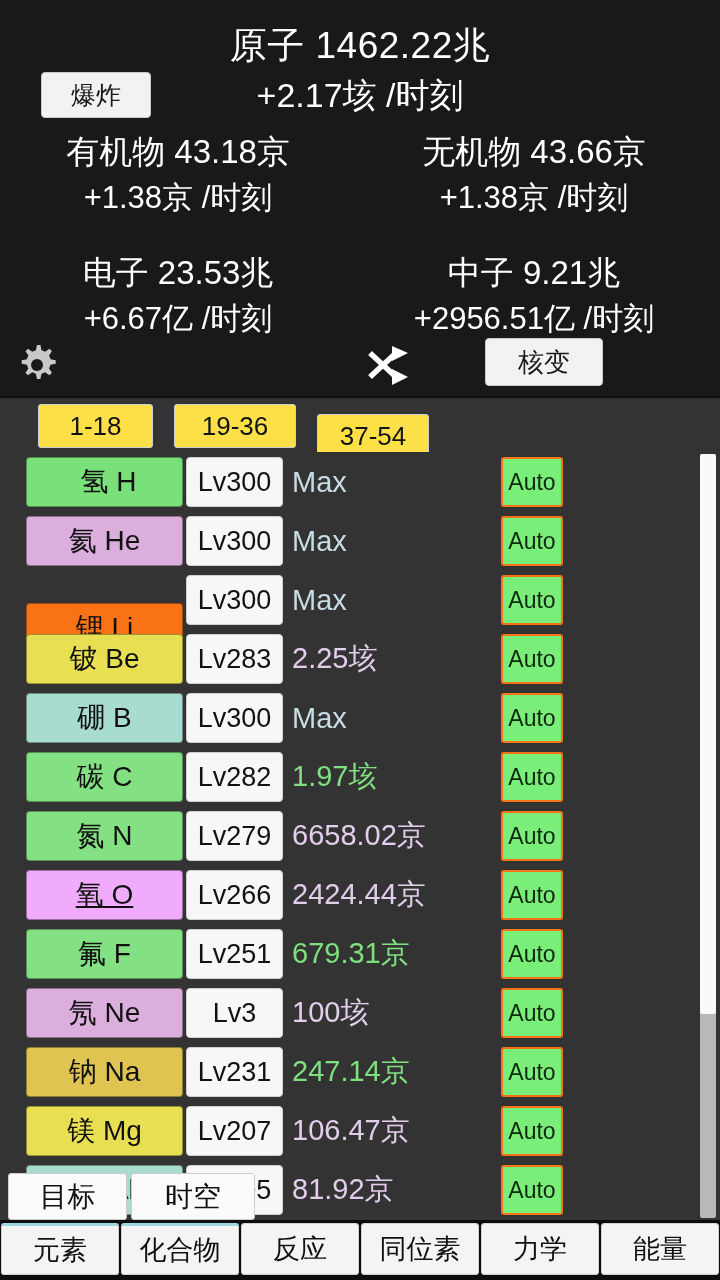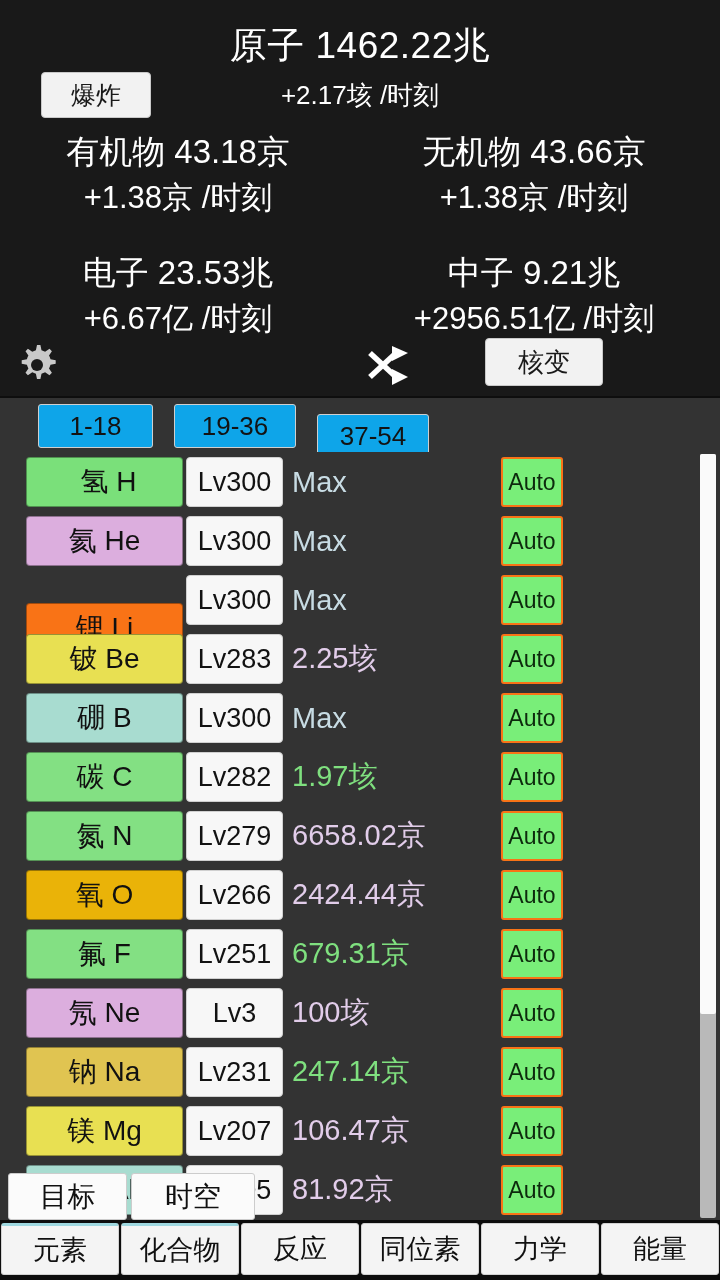--- a/index.html
+++ b/index.html
@@ -29,21 +29,21 @@
     width: 720px;
     text-align: center;
     color: #ffffff;
   }
   .stat-main .line1 {
     font-size: 37px;
     line-height: 48px;
     letter-spacing: 0.5px;
   }
   .stat-main .line2 {
-    font-size: 26px;
+    font-size: 34px;
     line-height: 50px;
   }
   .btn-explode {
     position: absolute;
     left: 41px; top: 72px;
     width: 110px; height: 46px;
     background: #f2f2f2;
     border: 1px solid #c9c9c9;
     border-radius: 4px;
     color: #1a1a1a;
@@ -114,21 +114,21 @@
     position: absolute;
     left: 0; top: 396px;
     width: 720px; height: 56px;
     background: #333333;
     border-top: 2px solid #0e0e0e;
   }
   .range-tab {
     position: absolute;
     top: 6px;
     height: 44px;
-    background: #0ea5e9;
+    background: #fde047;
     border: 1px solid #cfcfcf;
     border-radius: 3px;
     color: #131313;
     font-size: 26px;
     display: flex; align-items: center; justify-content: center;
     cursor: pointer;
   }
   .range-tab.t0 { left: 38px;  width: 115px; }
   .range-tab.t1 { left: 174px; width: 122px; }
   .range-tab.t2 { left: 317px; width: 112px; margin-top: 10px; }
@@ -359,21 +359,21 @@
           <div class="elem-cost" style="color: rgb(127, 224, 127);">1.97垓</div>
           <div class="elem-auto">Auto</div>
         </div>
         <div class="elem-row">
           <div class="elem-name" style="background: rgb(131, 224, 131);">氮 N</div>
           <div class="elem-lv">Lv279</div>
           <div class="elem-cost" style="color: rgb(226, 205, 234);">6658.02京</div>
           <div class="elem-auto">Auto</div>
         </div>
         <div class="elem-row">
-          <div class="elem-name" style="background: #eab308;">氧 O</div>
+          <div class="elem-name" style="background: #f0abfc; text-decoration: underline;">氧 O</div>
           <div class="elem-lv">Lv266</div>
           <div class="elem-cost" style="color: rgb(226, 205, 234);">2424.44京</div>
           <div class="elem-auto">Auto</div>
         </div>
         <div class="elem-row">
           <div class="elem-name" style="background: rgb(131, 224, 131);">氟 F</div>
           <div class="elem-lv">Lv251</div>
           <div class="elem-cost" style="color: rgb(127, 224, 127);">679.31京</div>
           <div class="elem-auto">Auto</div>
         </div>

